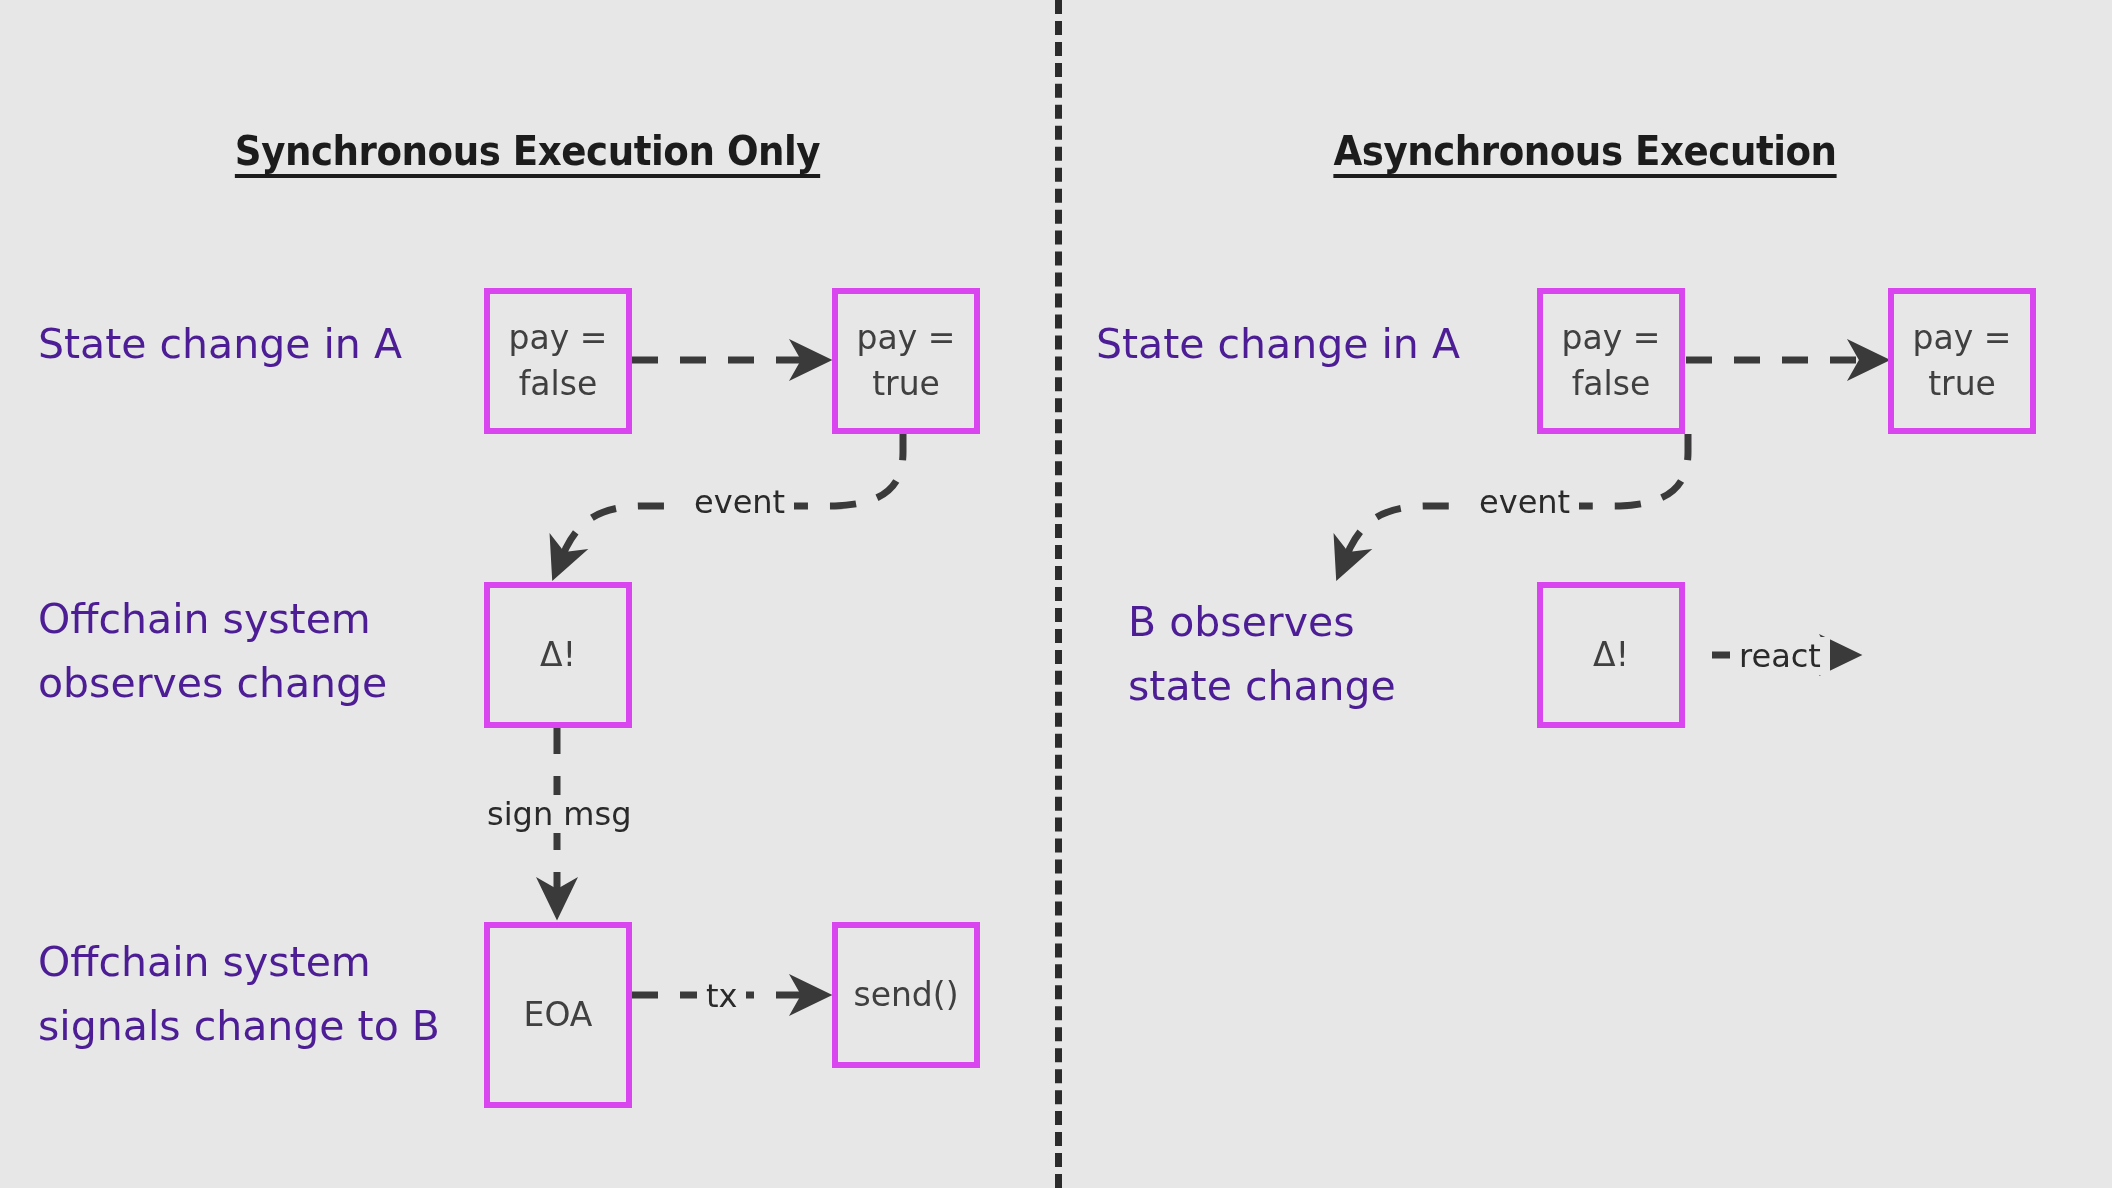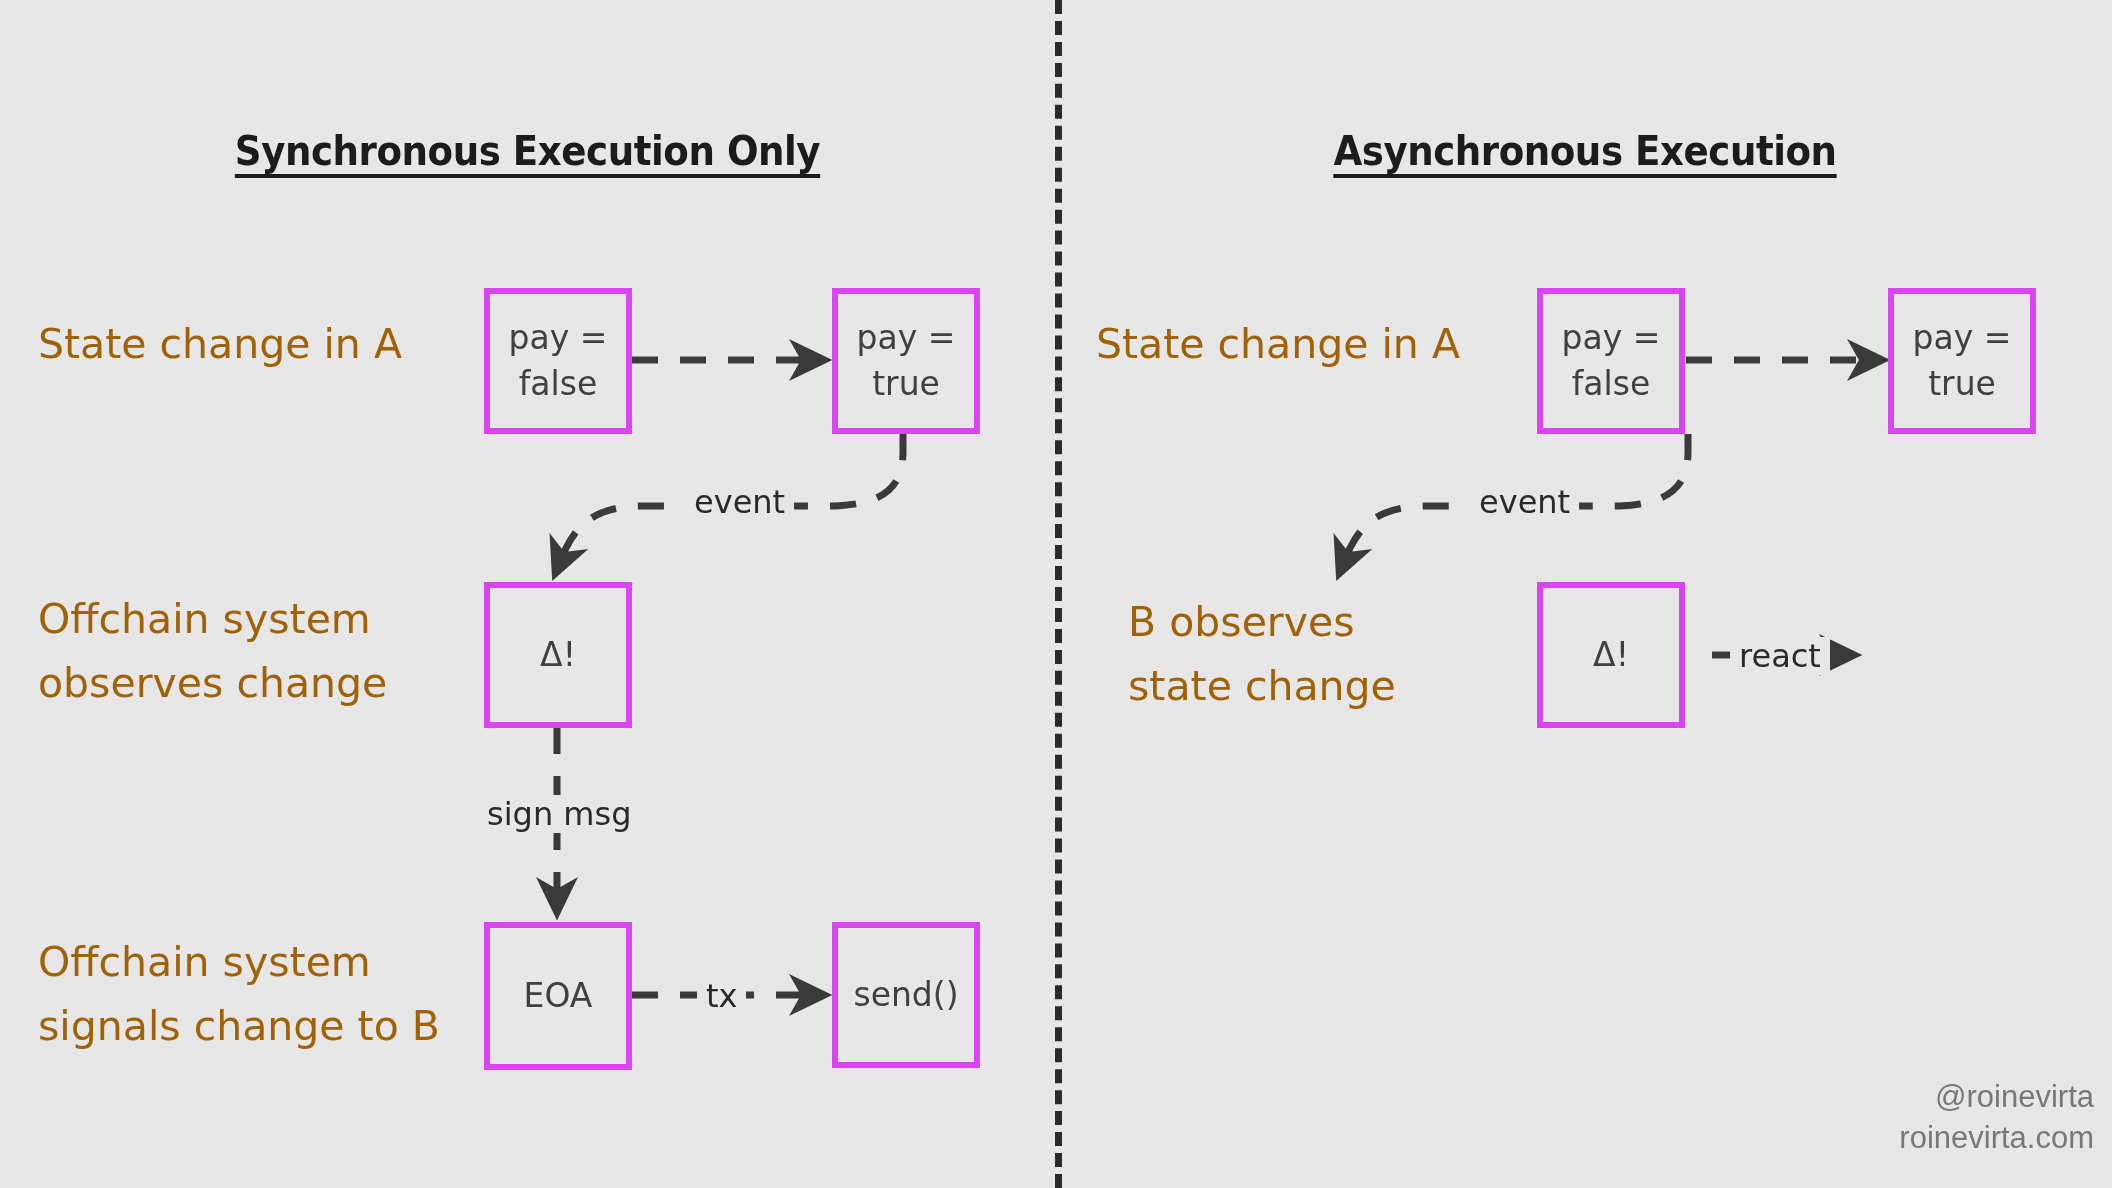--- a/index.html
+++ b/index.html
@@ -49,21 +49,21 @@
   }
   #title-left  { left: 0px;    top: 128px; width: 1055px; text-align: center; }
   #title-right { left: 1060px; top: 128px; width: 1050px; text-align: center; }
 
   
   .row-label {
     position: absolute;
     font-family: "DejaVu Sans", sans-serif;
     font-size: 41px;
     line-height: 64px;
-    color: #a16207;
+    color: #4c1d95;
     white-space: pre-line;
   }
 
   
   .node {
     position: absolute;
     box-sizing: border-box;
     background: #e7e7e7;
     border: 6px solid #d946ef;
     display: flex;
@@ -153,21 +153,21 @@
 signals change to B</div>
 
   <div class="node" style="left:484px; top:288px; width:148px; height:146px;">pay =
 false</div>
 
   <div class="node" style="left:832px; top:288px; width:148px; height:146px;">pay =
 true</div>
 
   <div class="node" style="left:484px; top:582px; width:148px; height:146px;">Δ!</div>
 
-  <div class="node" style="left:484px; top:922px; width:148px; height:148px;">EOA</div>
+  <div class="node" style="left:484px; top:922px; width:148px; height:186px;">EOA</div>
 
   <div class="node" style="left:832px; top:922px; width:148px; height:146px;">send()</div>
 
   <div class="edge-label" style="left:685px; top:483px;">event</div>
 
   <div class="edge-label" style="left:478px; top:795px;">sign msg</div>
 
   <div class="edge-label" style="left:697px; top:977px;">tx</div>
 
   <div class="panel-title" id="title-right">Asynchronous Execution</div>
@@ -183,18 +183,14 @@
   <div class="node" style="left:1888px; top:288px; width:148px; height:146px;">pay =
 true</div>
 
   <div class="node" style="left:1537px; top:582px; width:148px; height:146px;">Δ!</div>
 
 
   <div class="edge-label" style="left:1470px; top:483px;">event</div>
 
   <div class="edge-label" style="left:1730px; top:637px;">react</div>
 
-  <div id="watermark">
-    <div>@roinevirta</div>
-    <div>roinevirta.com</div>
-  </div>
 
 </div>
 
 </body></html>

